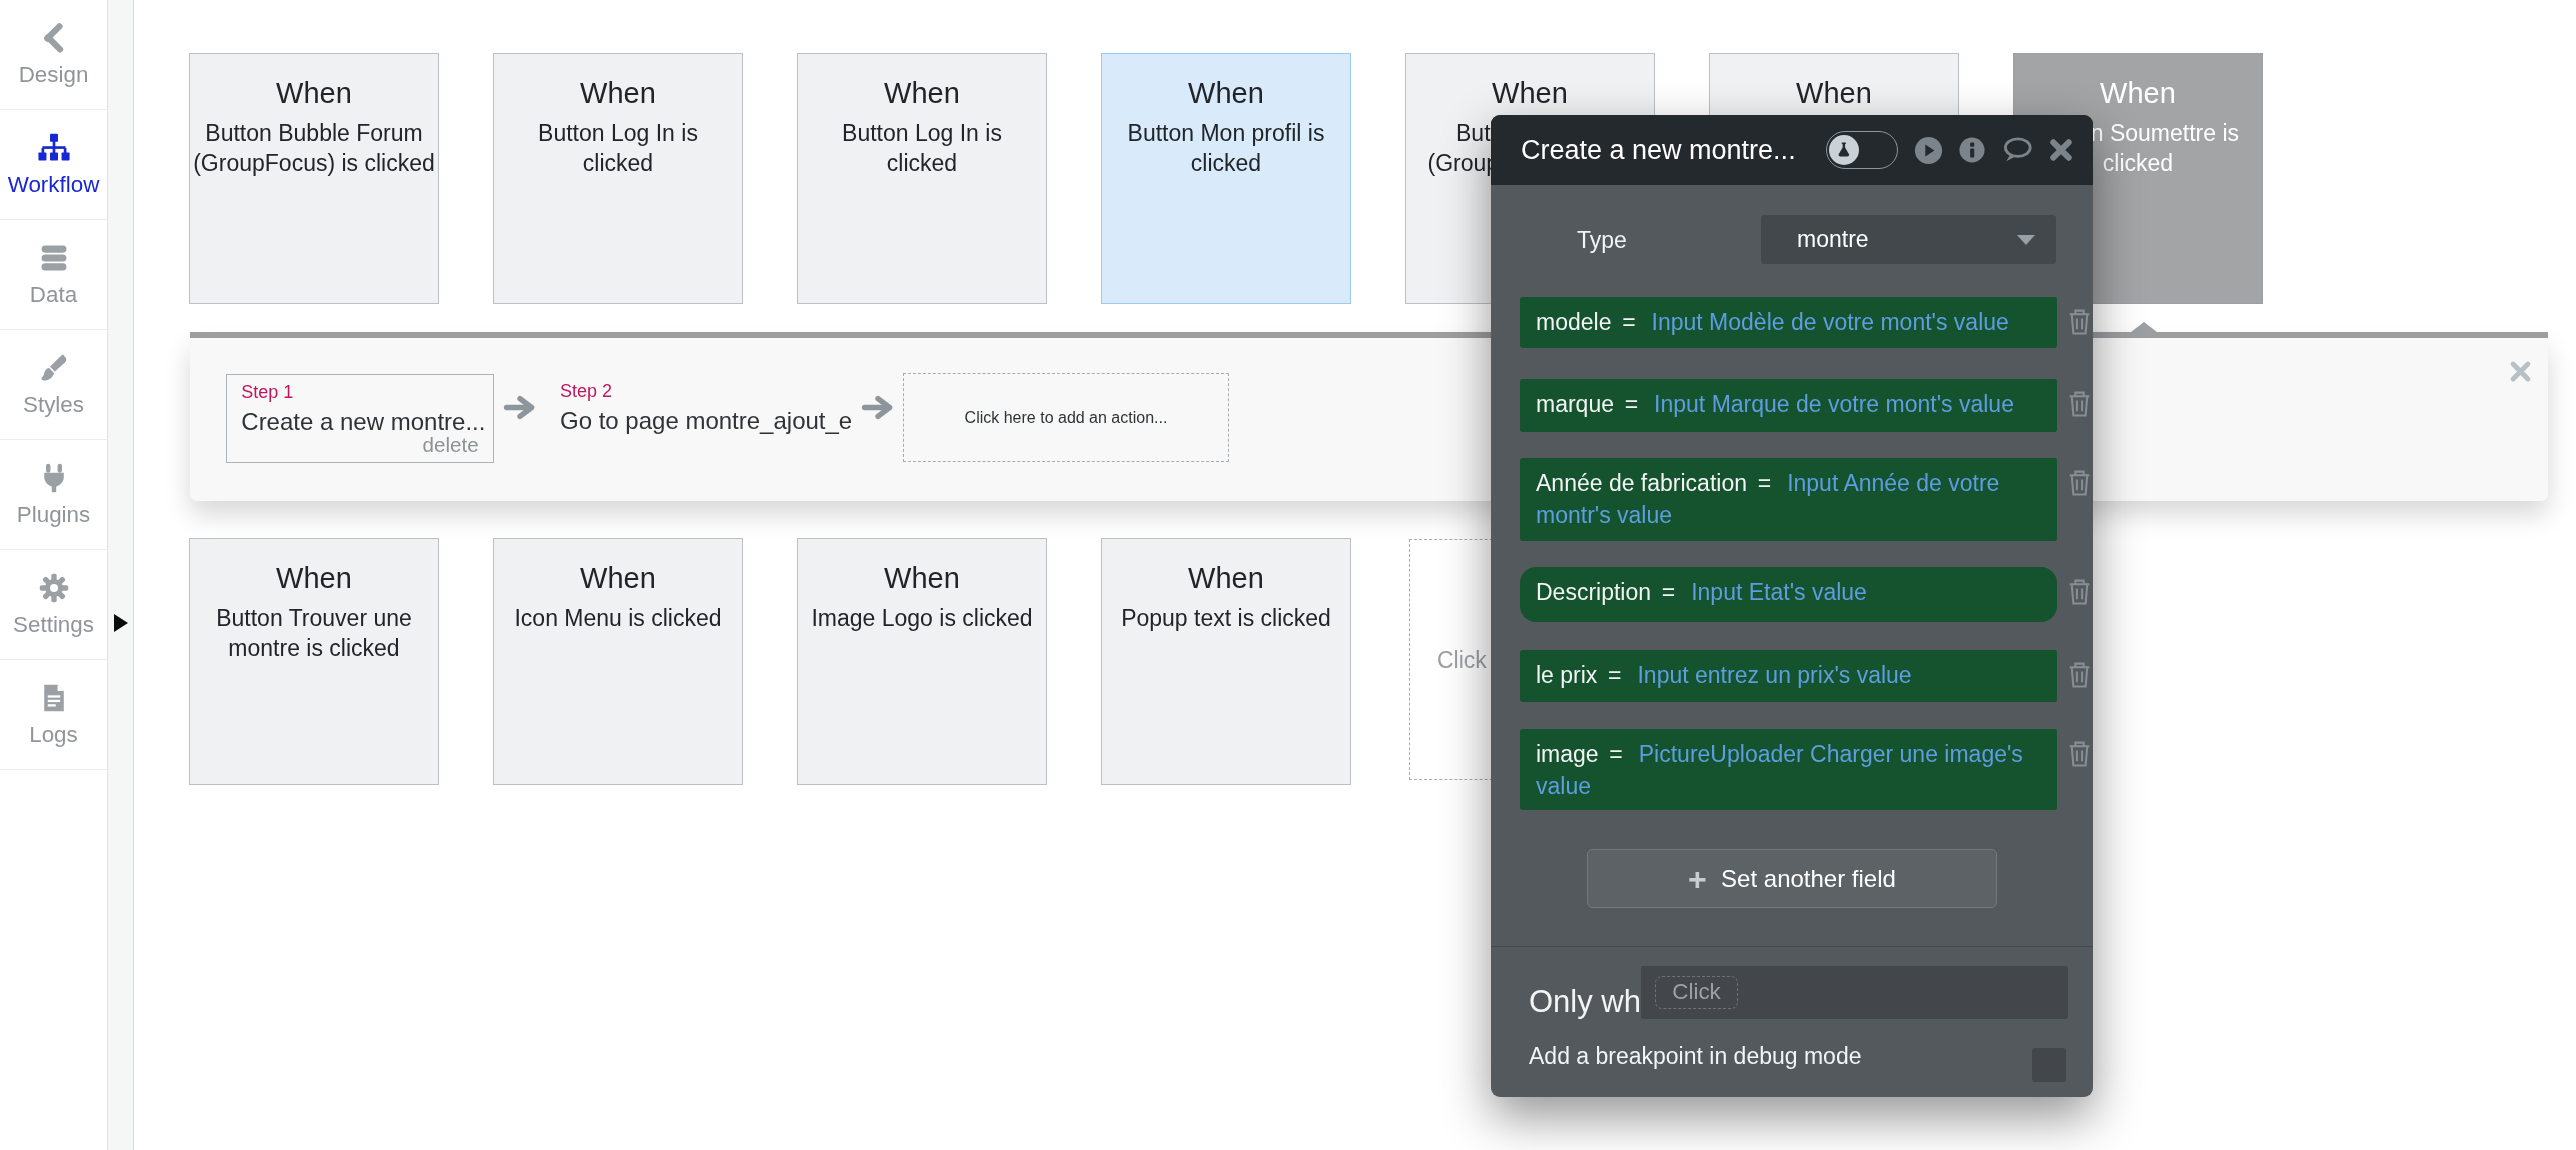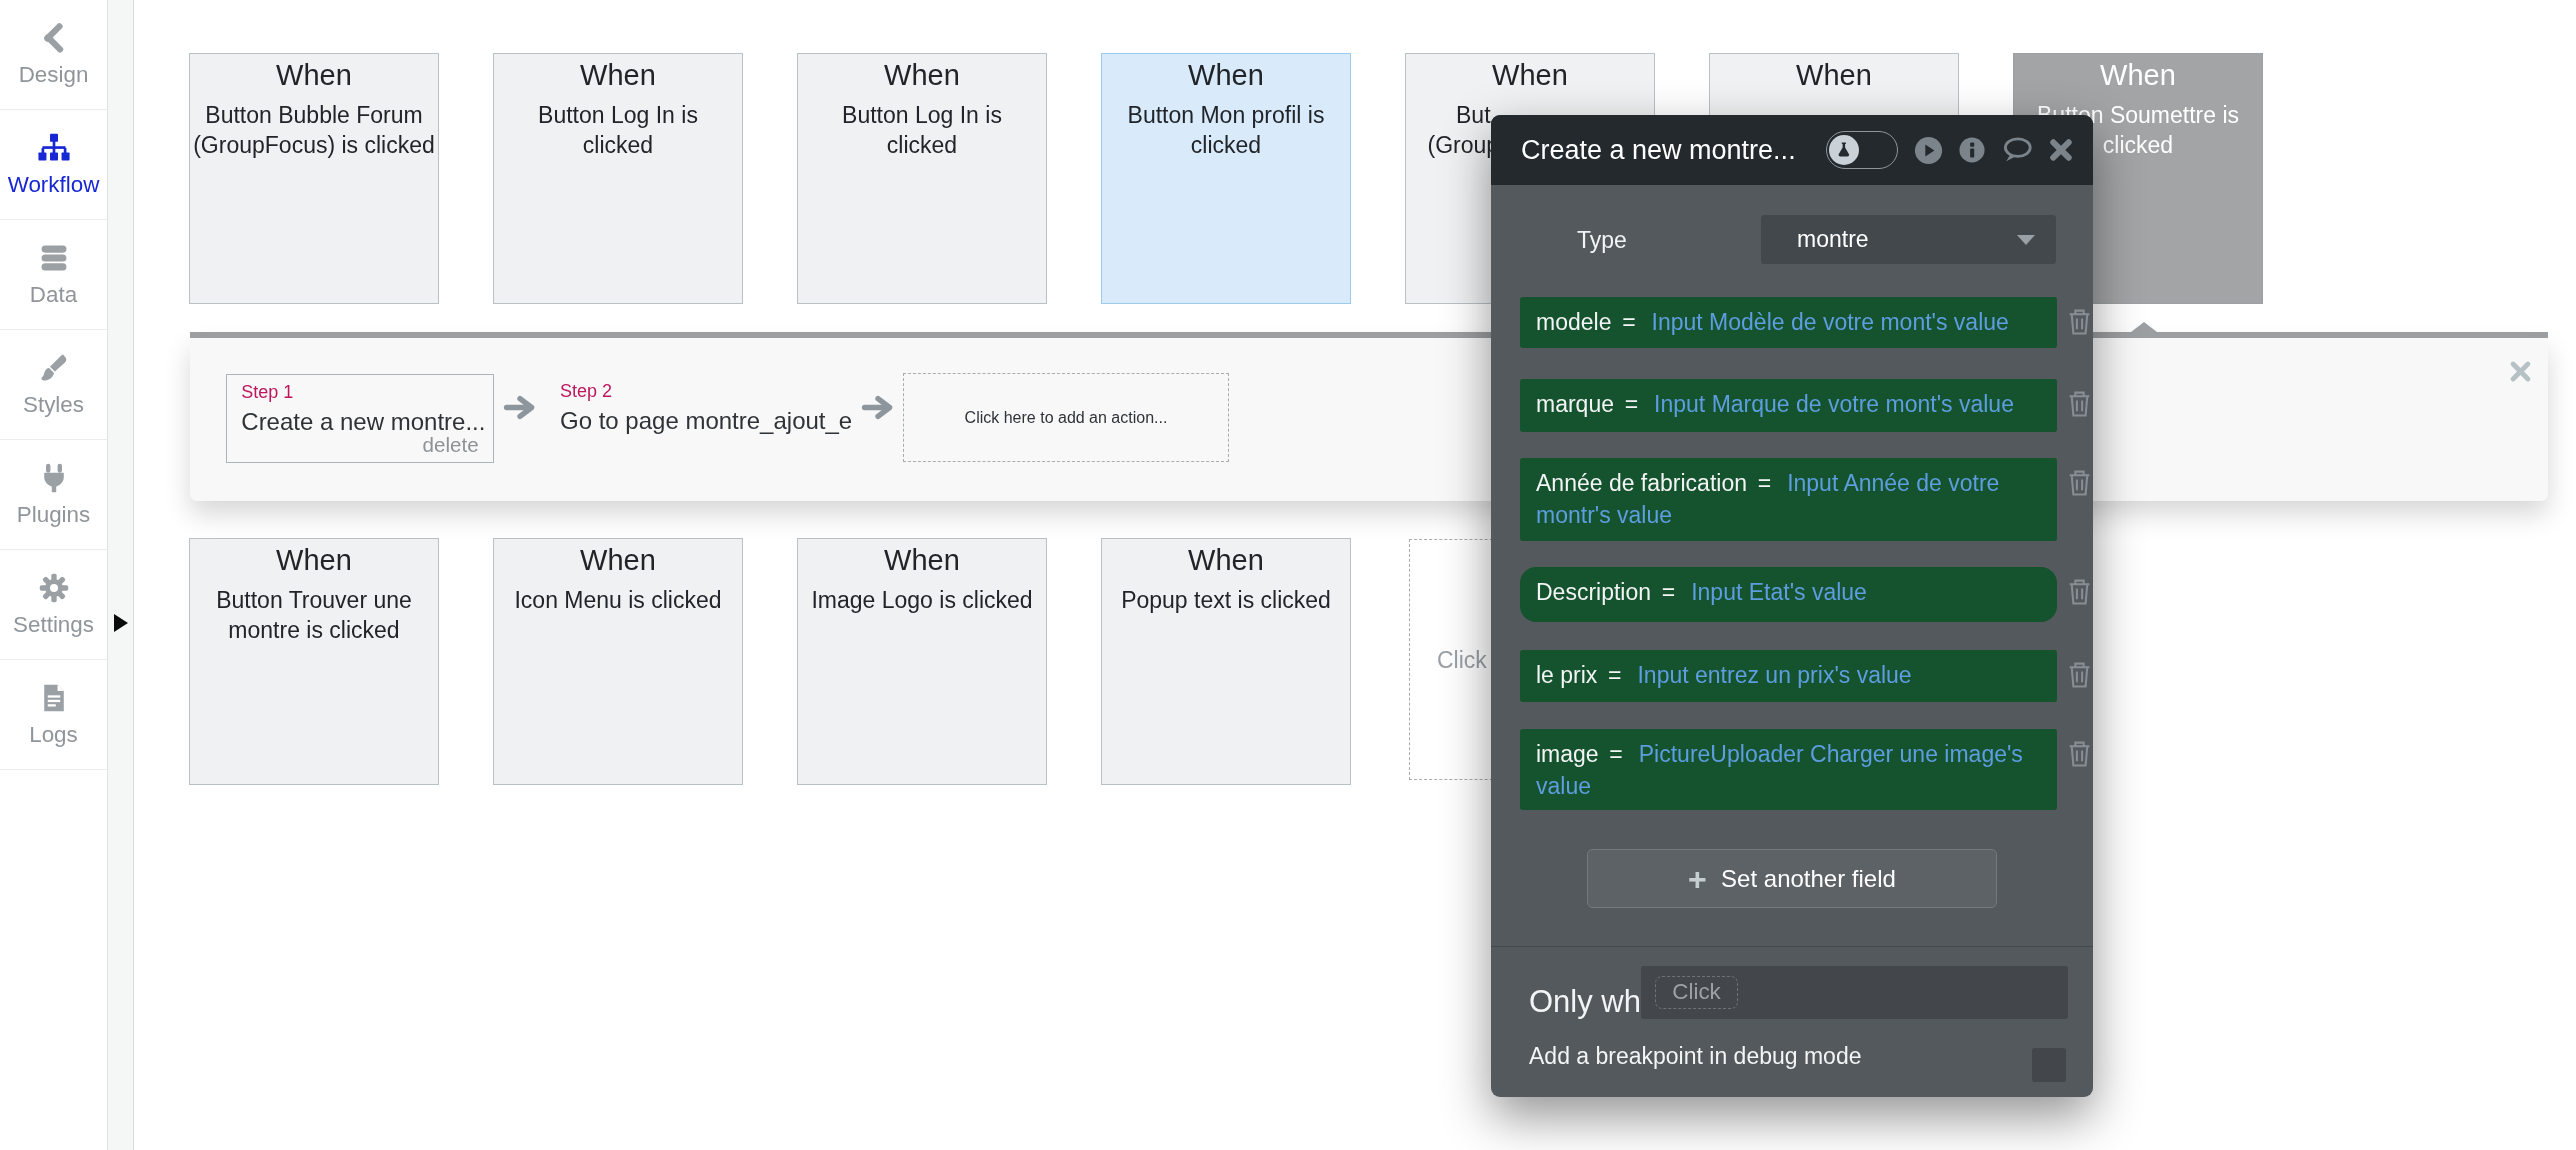--- a/index.html
+++ b/index.html
@@ -18,21 +18,21 @@
   .sb-label{font-size:22.4px;color:#8f959a;}
   .sb-item.active .sb-icon{color:#1727d3;}
   .sb-item.active .sb-label{color:#1727d3;}
   .black-caret{position:absolute;left:114px;top:614px;width:0;height:0;
                border-top:9px solid transparent;border-bottom:9px solid transparent;
                border-left:14.3px solid #0b0b0b;z-index:7;}
 
   
   .card{position:absolute;width:250px;height:251px;background:#f0f1f2;border:1.8px solid #bac1c5;
         box-sizing:border-box;text-align:center;color:#212529;z-index:10;cursor:pointer;}
-  .card .when{margin-top:5px;font-size:29px;}
+  .card .when{margin-top:23px;font-size:29px;}
   .card .cbody{margin-top:9px;font-size:23px;line-height:29.5px;}
   .card.highlighted{background:#d9ebfb;border-color:#9ccbee;}
   .card.selected{background:#a3a4a5;border-color:#9aa0a3;color:#ffffff;}
   .card.brow{height:247px;}
   .frag{text-align:left;}
   .event-dashed{position:absolute;left:1409px;top:539px;width:250px;height:241px;
                 border:1.8px dashed #a6acb0;box-sizing:border-box;z-index:10;cursor:pointer;}
   .event-dashed span{position:absolute;left:27px;top:107px;font-size:23px;color:#9aa0a4;white-space:nowrap;}
 
   

